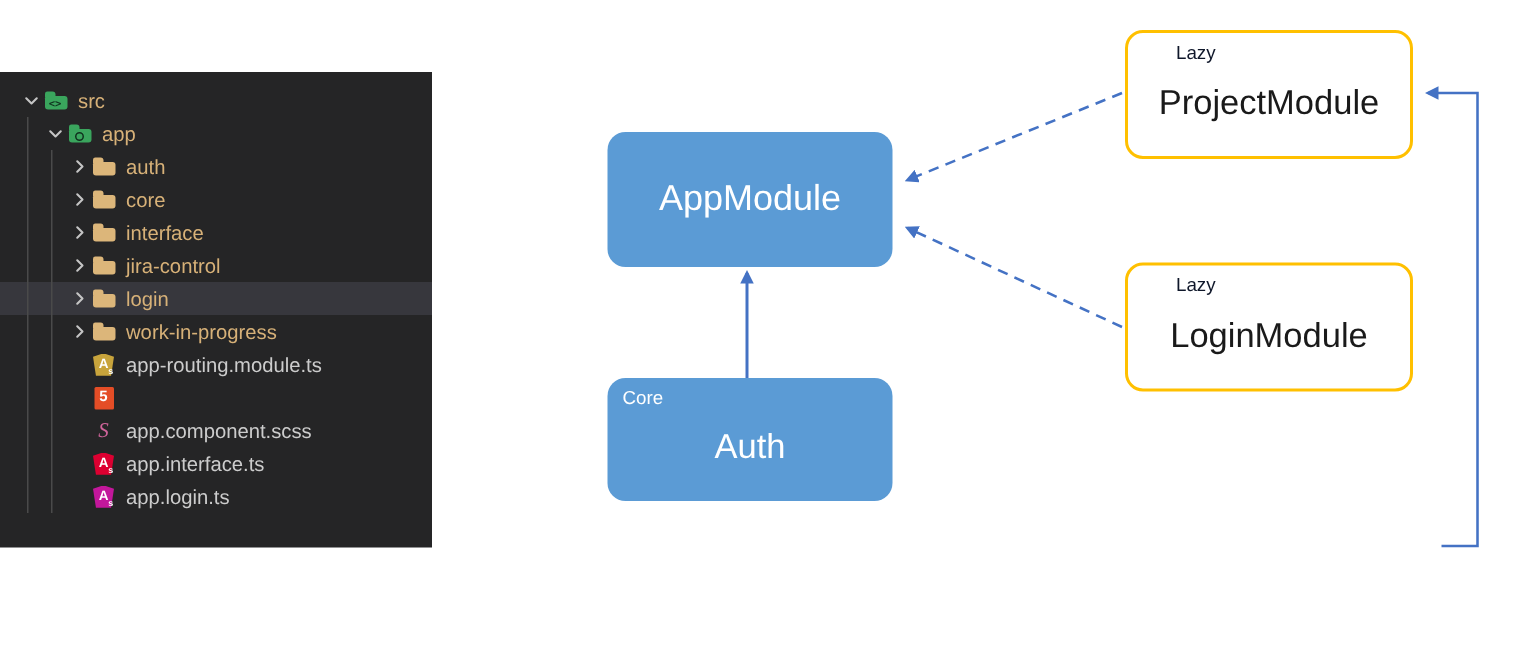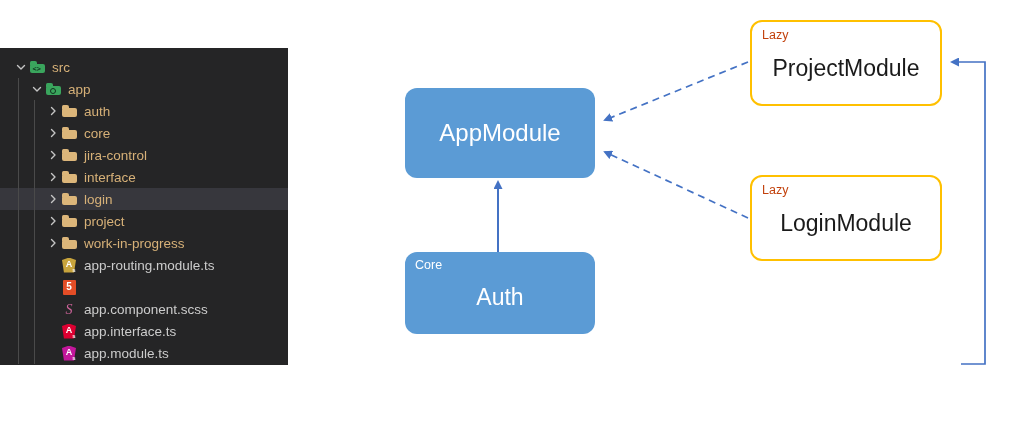--- a/index.html
+++ b/index.html
@@ -122,21 +122,21 @@
   .node-yellow {
     background: #ffffff;
     border: 2px solid #ffc000;
     border-radius: 12px;
   }
   .node-tag {
     position: absolute; left: 10px; top: 6px;
     font-size: 12.5px; line-height: 14px;
   }
   .node-blue .node-tag { color: #ffffff; }
-  .node-yellow .node-tag { color: #c2410c; }
+  .node-yellow .node-tag { color: #0f172a; margin-left: 22px; }
   .node-title {
     position: absolute; left: 0; right: 0; top: 0; bottom: 0;
     display: flex; align-items: center; justify-content: center;
     font-size: 23px;
   }
   .node-blue .node-title { color: #ffffff; }
   .node-yellow .node-title { color: #1a1a1a; }
   .node-blue.no-tag .node-title { font-size: 24px; }
   .node-blue.with-tag .node-title { padding-top: 8px; }
   .node-yellow .node-title { padding-top: 10px; }
@@ -232,78 +232,59 @@
             <svg width="10" height="10" viewBox="0 0 10 10">
               <path fill="none" stroke="#c5c5c5" stroke-width="1.4" stroke-linecap="round" stroke-linejoin="round" d="M3.5,1.5 L7,5 L3.5,8.5"></path>
             </svg>
           </span>
           <span class="icon-slot">
             <span class="folder-ico folder-tan">
               <span class="tab"></span>
               <span class="body"></span>
             </span>
           </span>
+          <span class="label-folder">interface</span>
+        </div>
+        <div class="tree-row">
+          <div class="guides">
+            <div class="guide" style="left: 18px;"></div>
+            <div class="guide" style="left: 34px;"></div>
+          </div>
+          <span style="flex: 0 0 auto; width: 46px; height: 22px;"></span>
+          <span class="twisty">
+            <svg width="10" height="10" viewBox="0 0 10 10">
+              <path fill="none" stroke="#c5c5c5" stroke-width="1.4" stroke-linecap="round" stroke-linejoin="round" d="M3.5,1.5 L7,5 L3.5,8.5"></path>
+            </svg>
+          </span>
+          <span class="icon-slot">
+            <span class="folder-ico folder-tan">
+              <span class="tab"></span>
+              <span class="body"></span>
+            </span>
+          </span>
           <span class="label-folder">jira-control</span>
         </div>
-        <div class="tree-row">
-          <div class="guides">
-            <div class="guide" style="left: 18px;"></div>
-            <div class="guide" style="left: 34px;"></div>
-          </div>
-          <span style="flex: 0 0 auto; width: 46px; height: 22px;"></span>
-          <span class="twisty">
-            <svg width="10" height="10" viewBox="0 0 10 10">
-              <path fill="none" stroke="#c5c5c5" stroke-width="1.4" stroke-linecap="round" stroke-linejoin="round" d="M3.5,1.5 L7,5 L3.5,8.5"></path>
-            </svg>
-          </span>
-          <span class="icon-slot">
-            <span class="folder-ico folder-tan">
-              <span class="tab"></span>
-              <span class="body"></span>
-            </span>
-          </span>
-          <span class="label-folder">interface</span>
-        </div>
         <div class="tree-row selected">
           <div class="guides">
             <div class="guide" style="left: 18px;"></div>
             <div class="guide" style="left: 34px;"></div>
           </div>
           <span style="flex: 0 0 auto; width: 46px; height: 22px;"></span>
           <span class="twisty">
             <svg width="10" height="10" viewBox="0 0 10 10">
               <path fill="none" stroke="#c5c5c5" stroke-width="1.4" stroke-linecap="round" stroke-linejoin="round" d="M3.5,1.5 L7,5 L3.5,8.5"></path>
             </svg>
           </span>
           <span class="icon-slot">
             <span class="folder-ico folder-tan">
               <span class="tab"></span>
               <span class="body"></span>
             </span>
           </span>
           <span class="label-folder">login</span>
-        </div>
-        <div class="tree-row">
-          <div class="guides">
-            <div class="guide" style="left: 18px;"></div>
-            <div class="guide" style="left: 34px;"></div>
-          </div>
-          <span style="flex: 0 0 auto; width: 46px; height: 22px;"></span>
-          <span class="twisty">
-            <svg width="10" height="10" viewBox="0 0 10 10">
-              <path fill="none" stroke="#c5c5c5" stroke-width="1.4" stroke-linecap="round" stroke-linejoin="round" d="M3.5,1.5 L7,5 L3.5,8.5"></path>
-            </svg>
-          </span>
-          <span class="icon-slot">
-            <span class="folder-ico folder-tan">
-              <span class="tab"></span>
-              <span class="body"></span>
-            </span>
-          </span>
-          <span class="label-folder">project</span>
         </div>
         <div class="tree-row">
           <div class="guides">
             <div class="guide" style="left: 18px;"></div>
             <div class="guide" style="left: 34px;"></div>
           </div>
           <span style="flex: 0 0 auto; width: 46px; height: 22px;"></span>
           <span class="twisty">
             <svg width="10" height="10" viewBox="0 0 10 10">
               <path fill="none" stroke="#c5c5c5" stroke-width="1.4" stroke-linecap="round" stroke-linejoin="round" d="M3.5,1.5 L7,5 L3.5,8.5"></path>
@@ -381,21 +362,21 @@
           </div>
           <span style="flex: 0 0 auto; width: 46px; height: 22px;"></span>
           <span class="twisty"></span>
           <span class="icon-slot">
             <span class="ng-ico ng-magenta">
               <span class="shield"></span>
               <span class="a">A</span>
               <span class="s">s</span>
             </span>
           </span>
-          <span class="label-file">app.module.ts</span>
+          <span class="label-file">app.login.ts</span>
         </div>
       </div>
   </div>
 
   <div class="diagram">
 
     <svg class="wires" viewBox="0 0 1018 442" xmlns="http://www.w3.org/2000/svg">
       <defs>
         <marker id="ah" markerWidth="9" markerHeight="9" refX="7" refY="4.5" orient="auto" markerUnits="userSpaceOnUse">
           <path d="M0,0 L9,4.5 L0,9 Z" fill="#4472C4"></path>

